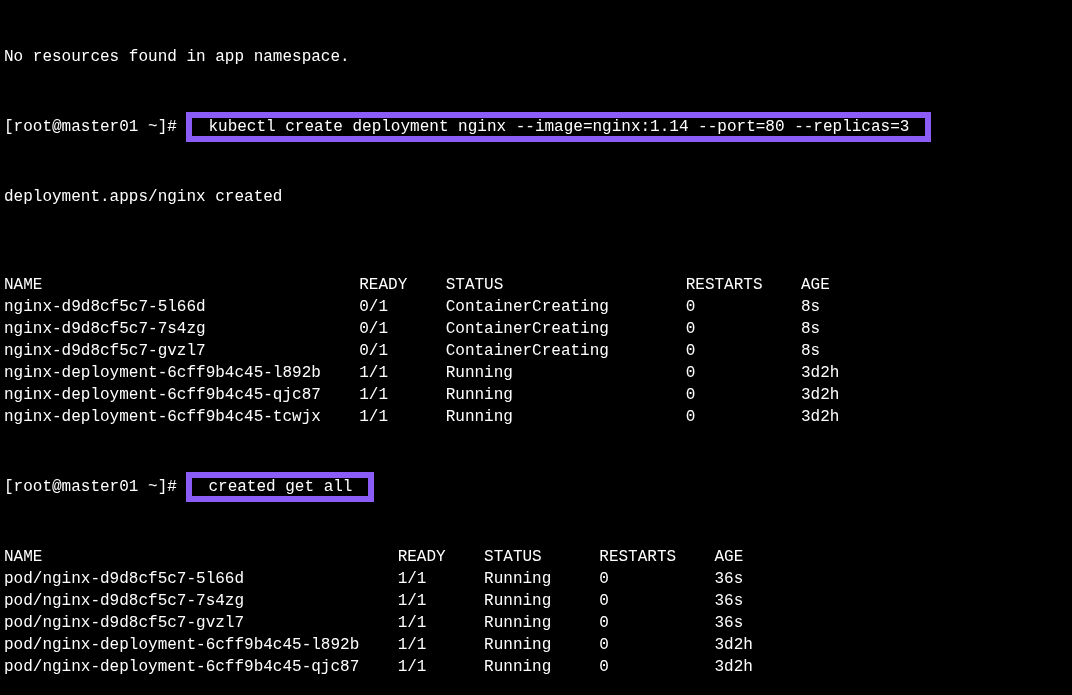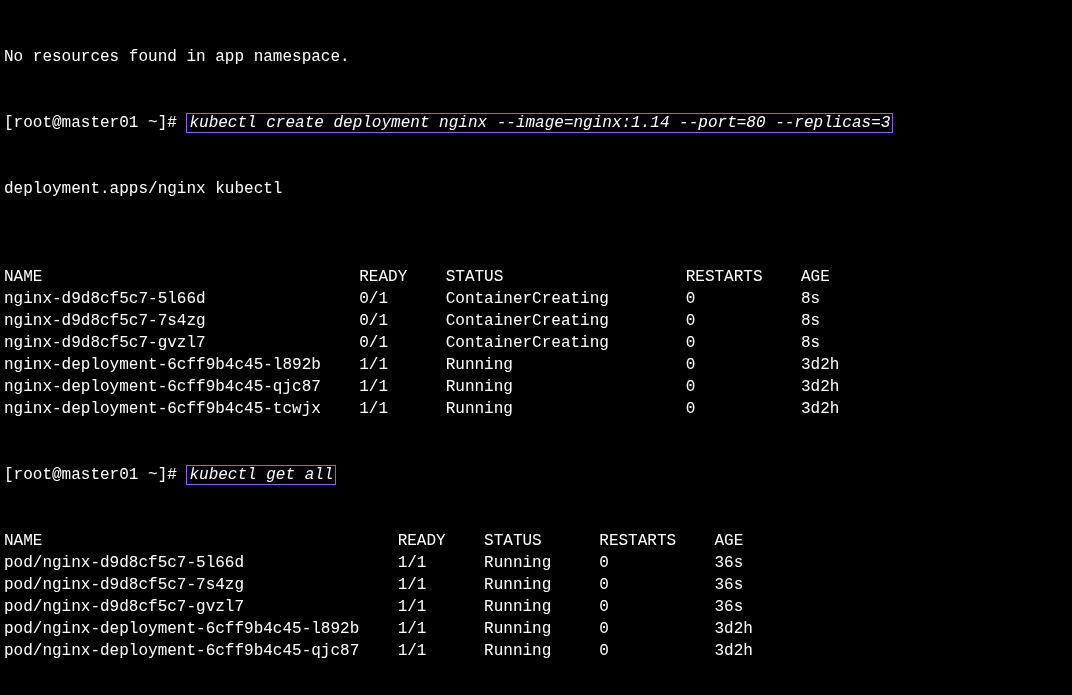--- a/index.html
+++ b/index.html
@@ -11,42 +11,41 @@
     font-size: 16px;
     line-height: 22px;
     width: 1072px;
   }
   .terminal {
     padding: 2px 4px 4px 4px;
     white-space: pre;
   }
   .line { white-space: pre; }
   .redbox {
-    border: 1px solid #8b5cf6;
-    padding: 0 2px;
+    border: 6px solid #8b5cf6;
+    padding: 0 16px;
     display: inline-block;
     line-height: 18px;
-    font-style: italic;
   }
 </style>
 </head>
 <body>
 
 <div class="terminal">
 
 <div class="line">No resources found in app namespace.</div>
 
 <div class="line"><span>[root@master01 ~]# </span><span class="redbox"><span>kubectl create deployment nginx --image=nginx:1.14 --port=80 --replicas=3</span></span></div>
 
-<div class="line">deployment.apps/nginx kubectl</div>
+<div class="line">deployment.apps/nginx created</div>
 
 
 <div id="pods-table"><div class="line">NAME                                 READY    STATUS                   RESTARTS    AGE</div><div class="line">nginx-d9d8cf5c7-5l66d                0/1      ContainerCreating        0           8s</div><div class="line">nginx-d9d8cf5c7-7s4zg                0/1      ContainerCreating        0           8s</div><div class="line">nginx-d9d8cf5c7-gvzl7                0/1      ContainerCreating        0           8s</div><div class="line">nginx-deployment-6cff9b4c45-l892b    1/1      Running                  0           3d2h</div><div class="line">nginx-deployment-6cff9b4c45-qjc87    1/1      Running                  0           3d2h</div><div class="line">nginx-deployment-6cff9b4c45-tcwjx    1/1      Running                  0           3d2h</div></div>
 
-<div class="line"><span>[root@master01 ~]# </span><span class="redbox"><span>kubectl get all</span></span></div>
+<div class="line"><span>[root@master01 ~]# </span><span class="redbox"><span>created get all</span></span></div>
 
 <div id="allpods-table"><div class="line">NAME                                     READY    STATUS      RESTARTS    AGE</div><div class="line">pod/nginx-d9d8cf5c7-5l66d                1/1      Running     0           36s</div><div class="line">pod/nginx-d9d8cf5c7-7s4zg                1/1      Running     0           36s</div><div class="line">pod/nginx-d9d8cf5c7-gvzl7                1/1      Running     0           36s</div><div class="line">pod/nginx-deployment-6cff9b4c45-l892b    1/1      Running     0           3d2h</div><div class="line">pod/nginx-deployment-6cff9b4c45-qjc87    1/1      Running     0           3d2h</div></div>
 
 
 
 
 
 
 
 </div>

